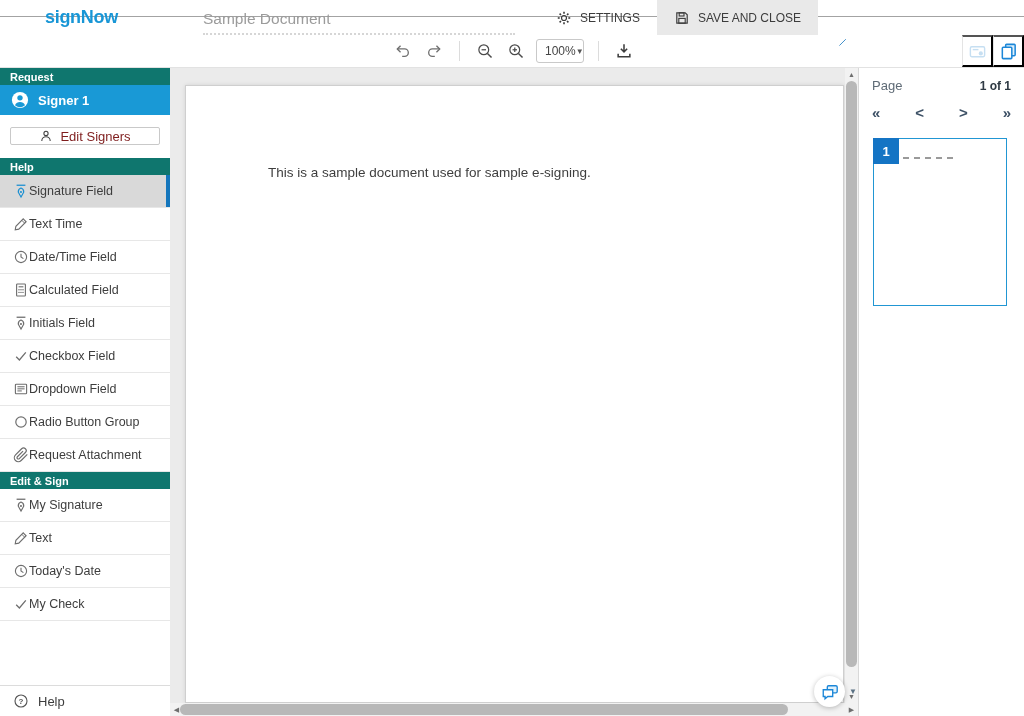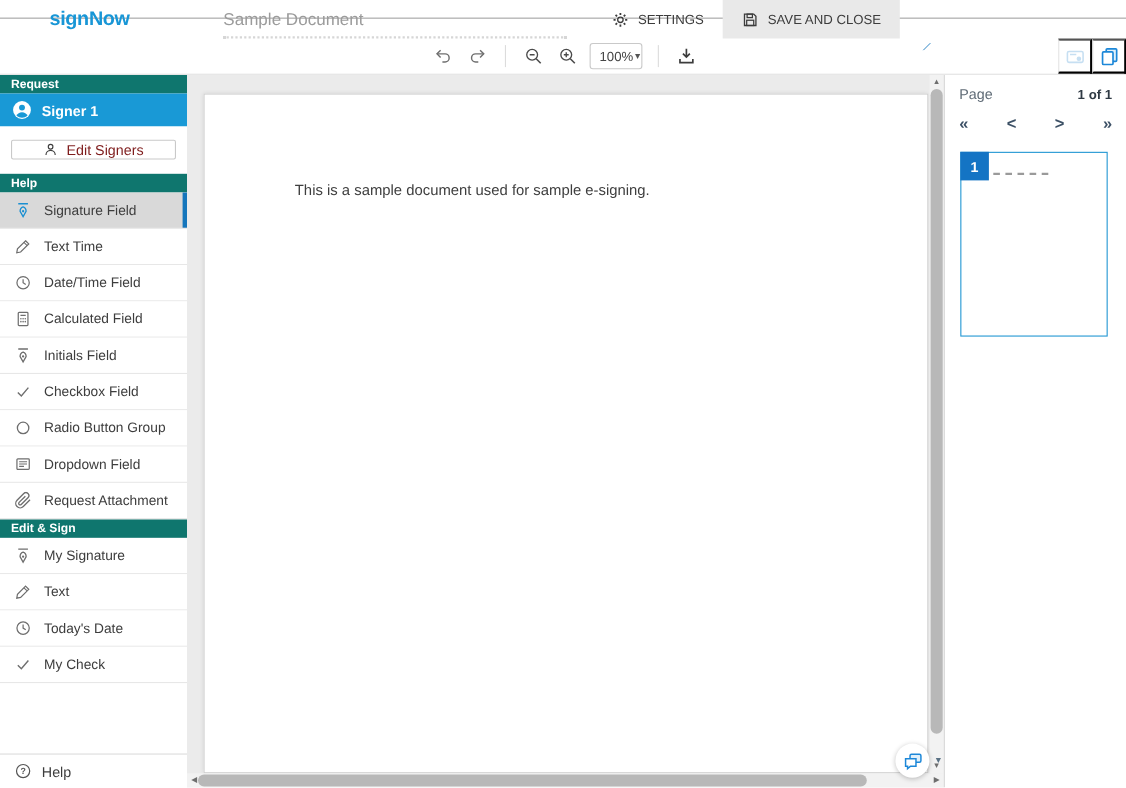--- a/index.html
+++ b/index.html
@@ -30,21 +30,21 @@
   .tb-right-btn .icon { width:19px; height:19px; }
 
   
   .sidebar { position:absolute; top:68px; left:0; width:170px; height:648px; background:#fff; z-index:3; }
   .section-header { height:17px; background:#0f766e; color:#fff; font-size:11px; font-weight:bold; display:flex; align-items:center; padding-left:10px; }
   .signer-row { height:30px; background:#1999d6; color:#fff; font-weight:bold; font-size:13px; display:flex; align-items:center; gap:9px; padding-left:11px; cursor:pointer; }
   .signer-row .icon { width:18px; height:18px; }
   .edit-signers-wrap { padding:12px 10px 13px; background:#fff; }
   .edit-signers-btn { height:18px; width:100%; border:1px solid #c9c9c9; border-radius:2px; background:#fff; display:flex; align-items:center; justify-content:center; gap:7px; font-size:13px; color:#7f1d1d; cursor:pointer; font-family:inherit; }
   .edit-signers-btn .icon { width:14px; height:14px; color:#3f3f3f; }
-  .tool-row { height:33px; display:flex; align-items:center; gap:11px; padding-left:13px; font-size:12.5px; color:#3d3d3d; border-bottom:1px solid #e7e7e7; position:relative; background:#fff; cursor:pointer; }
+  .tool-row { height:33px; display:flex; align-items:center; padding-left:13px; font-size:12.5px; color:#3d3d3d; border-bottom:1px solid #e7e7e7; position:relative; background:#fff; cursor:pointer; }
   .tool-row .icon { width:16px; height:16px; color:#6e6e6e; flex:none; }
   .tool-row.selected { background:#d9d9d9; }
   .tool-row.selected::after { content:""; position:absolute; right:0; top:0; bottom:0; width:4px; background:#1576bc; }
   .tool-row.selected .icon { color:#1a8fd1; }
   .help-row { position:absolute; bottom:0; left:0; width:170px; height:31px; border-top:1px solid #dcdcdc; display:flex; align-items:center; gap:9px; padding-left:13px; font-size:13px; color:#3d3d3d; background:#fff; cursor:pointer; }
   .help-row .icon { width:16px; height:16px; color:#555; }
 
   
   .doc-area { position:absolute; top:68px; left:170px; width:688px; height:648px; background:#ebebeb; }
   .page { position:absolute; left:15px; top:17px; width:659px; height:618px; background:#fff; border:1px solid #cfcfcf; box-shadow:0 0 4px rgba(0,0,0,0.10); }
@@ -263,35 +263,35 @@
         <span class="icon">
           <svg viewBox="0 0 20 20">
             <path d="M4 11 L8 15 L16 5.5" fill="none" stroke="currentColor" stroke-width="1.6"></path>
           </svg>
         </span>
         <span>Checkbox Field</span>
       </div>
       <div class="tool-row">
         <span class="icon">
           <svg viewBox="0 0 20 20">
-            <circle cx="10" cy="10" r="6.5" fill="none" stroke="currentColor" stroke-width="1.5"></circle>
-          </svg>
-        </span>
-        <span>Radio Button Group</span>
-      </div>
-      <div class="tool-row">
-        <span class="icon">
-          <svg viewBox="0 0 20 20">
             <rect x="3" y="4" width="14" height="12" rx="1" fill="none" stroke="currentColor" stroke-width="1.4"></rect>
             <line x1="5.5" y1="7.2" x2="14.5" y2="7.2" stroke="currentColor" stroke-width="1.3"></line>
             <line x1="5.5" y1="9.8" x2="14.5" y2="9.8" stroke="currentColor" stroke-width="1.3"></line>
             <line x1="5.5" y1="12.4" x2="11" y2="12.4" stroke="currentColor" stroke-width="1.3"></line>
           </svg>
         </span>
         <span>Dropdown Field</span>
+      </div>
+      <div class="tool-row">
+        <span class="icon">
+          <svg viewBox="0 0 20 20">
+            <circle cx="10" cy="10" r="6.5" fill="none" stroke="currentColor" stroke-width="1.5"></circle>
+          </svg>
+        </span>
+        <span>Radio Button Group</span>
       </div>
       <div class="tool-row">
         <span class="icon">
           <svg viewBox="0 0 24 24">
             <path d="M21.44 11.05l-9.19 9.19a6 6 0 0 1-8.49-8.49l9.19-9.19a4 4 0 0 1 5.66 5.66l-9.2 9.19a2 2 0 0 1-2.83-2.83l8.49-8.48" fill="none" stroke="currentColor" stroke-width="1.8"></path>
           </svg>
         </span>
         <span>Request Attachment</span>
       </div>
     </div>

